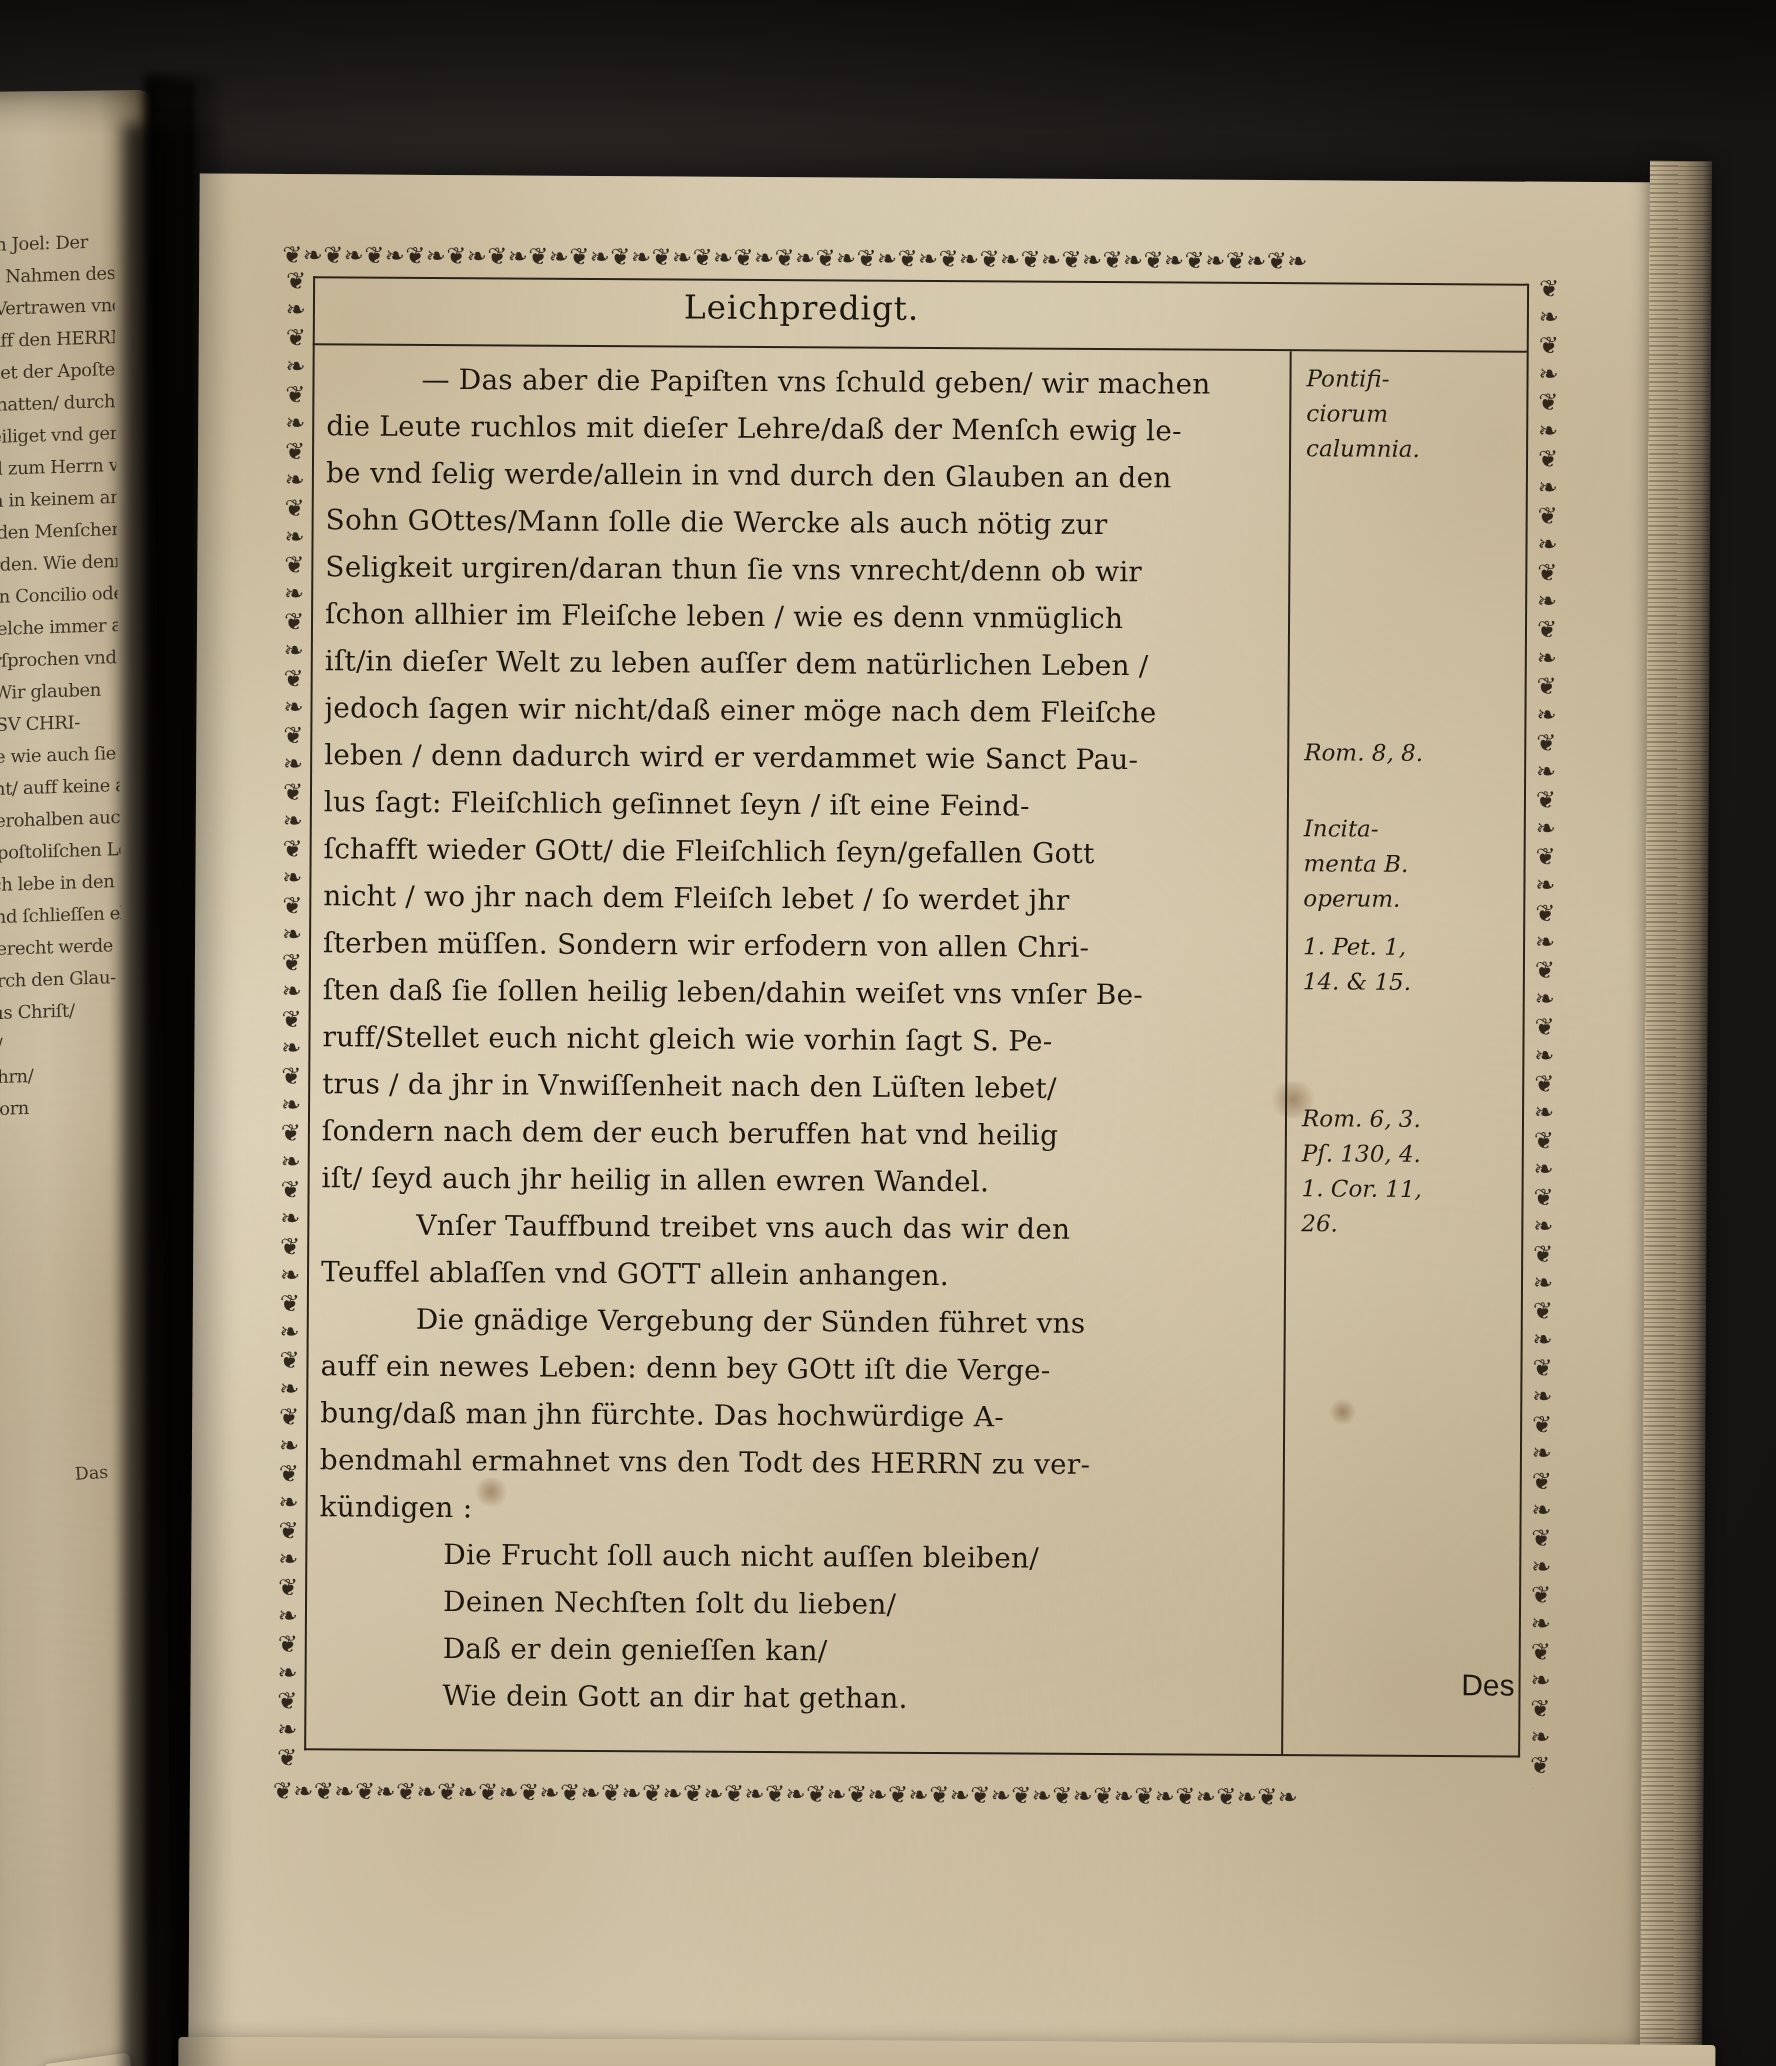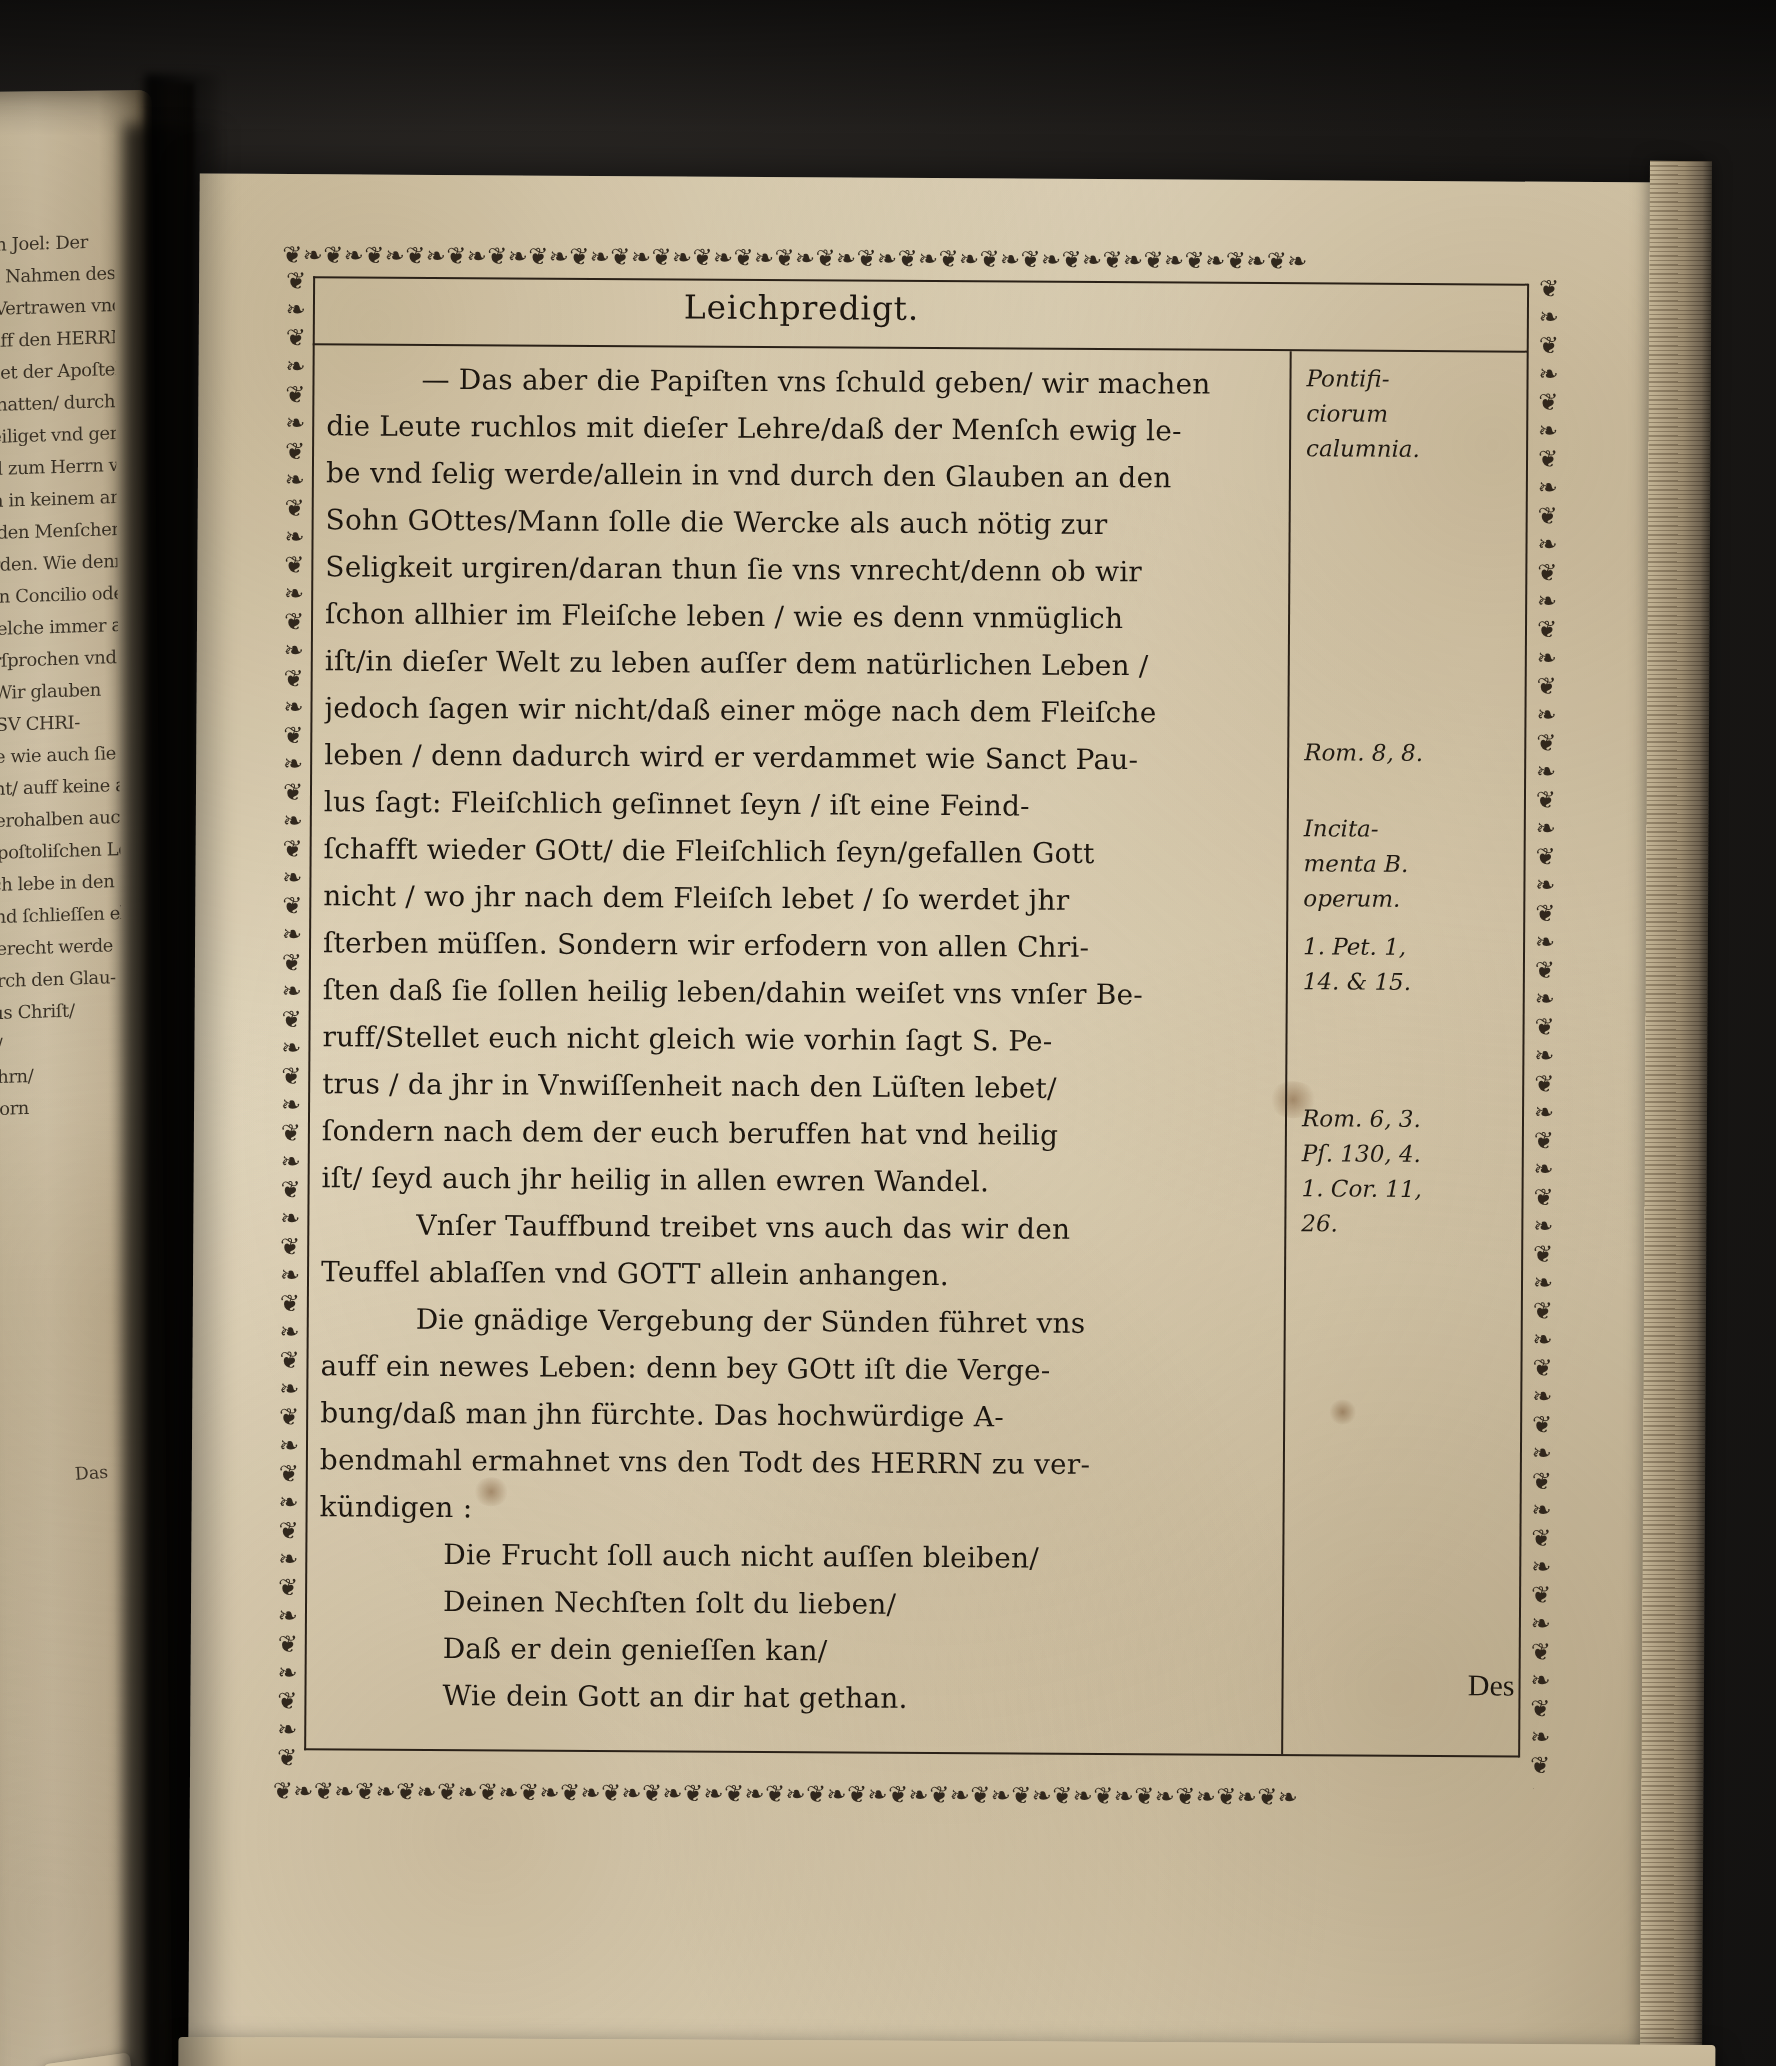--- a/index.html
+++ b/index.html
@@ -191,21 +191,21 @@
     overflow: hidden;
     text-overflow: clip;
   }
   .body-col .ln.indent { padding-left: 95px; }
   .body-col .ln.verse  { padding-left: 124px; }
 
   .catchword {
     position: absolute;
     right: 36px;
     top: 1417px;
-    font-family: Liberation Serif, serif;
+    font-family: Liberation Sans, sans-serif;
     font-size: 30px;
     color: #1d1710;
   }
 
   
   .margin-col {
     position: absolute;
     left: 1025px;
     top: 111px;
     width: 215px;

